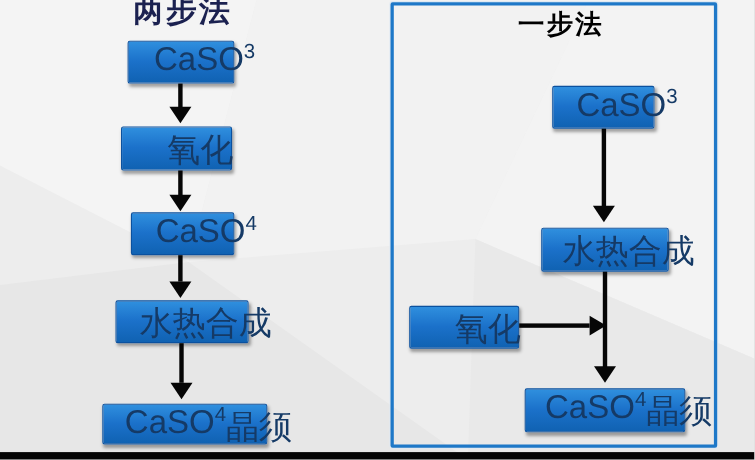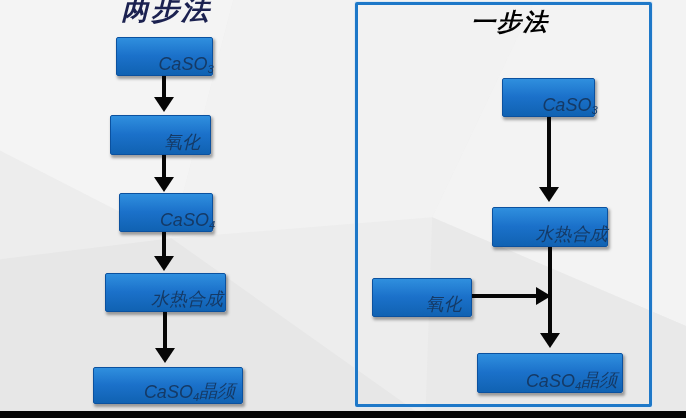--- a/index.html
+++ b/index.html
@@ -2,39 +2,38 @@
 <html><head>
 <meta charset="utf-8">
 <style>
   html,body{margin:0;padding:0;background:#d9d9d9;}
   .stage{
     position:relative;
     width:686px;height:418px;
     background:#ededed;
     overflow:hidden;
     font-family:"Liberation Sans","DejaVu Sans",sans-serif;
-    font-style:italic;
   }
   
   .facet{position:absolute;inset:0;pointer-events:none;}
   .facet.f1{background:#f4f4f4;clip-path:polygon(0% 0%,34% 0%,25% 57%,0% 36%);}
   .facet.f2{background:#e7e7e7;clip-path:polygon(0% 100%,0% 62%,25% 57%,62% 100%);}
   .facet.f3{background:#f2f2f2;clip-path:polygon(34% 0%,78% 0%,63% 52%,25% 57%);}
   .facet.f4{background:#e9e9e9;clip-path:polygon(63% 52%,100% 78%,100% 100%,62% 100%);}
   .facet.f5{background:#f3f3f3;clip-path:polygon(78% 0%,100% 0%,100% 78%,63% 52%);}
 
   .flow-node{
     position:absolute;
-    display:flex;align-items:flex-end;justify-content:center;
+    display:flex;align-items:flex-start;justify-content:center;
     background:linear-gradient(180deg,#2f8fde 0%,#1b71ca 48%,#1062b2 100%);
     border:1px solid #0b519f;
     border-radius:2px;
     box-shadow:1.5px 2.5px 3px rgba(0,0,0,0.35);
     color:#153a66;
-    font-size:18px;
+    font-size:30px;
     white-space:nowrap;
     box-sizing:border-box;
     padding-left:43px;
   }
   .flow-node .sub{font-size:0.62em;vertical-align:-0.25em;line-height:1;}
 
   .vline{position:absolute;width:4px;background:#060606;}
   .hline{position:absolute;height:4px;background:#060606;}
   .ahead-down{position:absolute;width:0;height:0;
     border-left:10px solid transparent;border-right:10px solid transparent;

